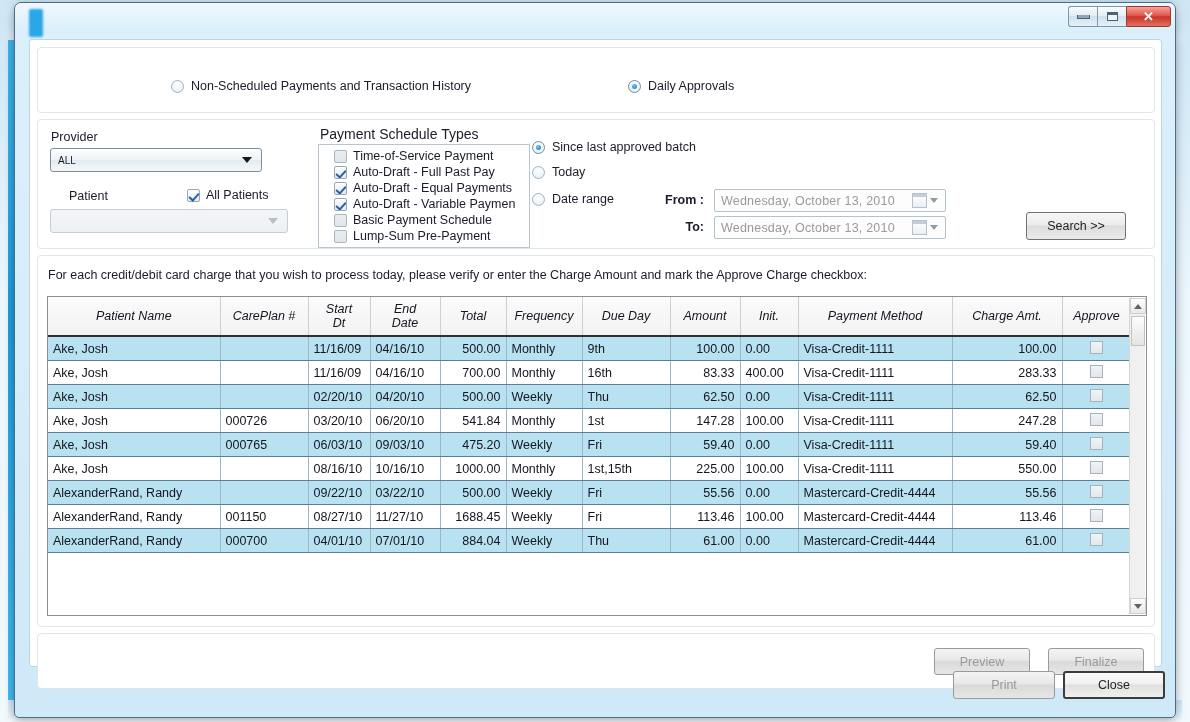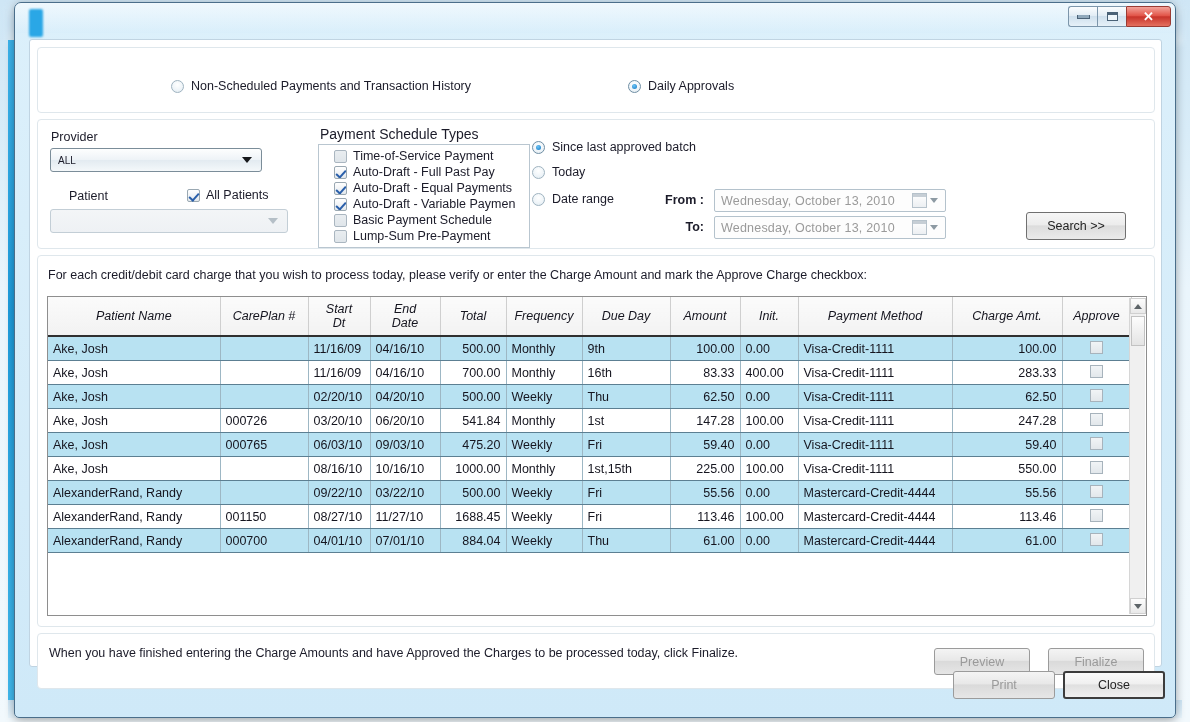--- a/index.html
+++ b/index.html
@@ -526,21 +526,20 @@
           <div id="sb-thumb"></div>
           <div class="sb-btn sb-dn">
             <span class="tri-dn"></span>
           </div>
         </div>
       </div>
     </div>
 
     <div class="panel" id="foot-panel">
       <div id="foot-text">
-        <div>When you have finished entering the Charge Amounts and have Approved the Charges to be processed today, click Finalize.</div>
       </div>
       <div class="btn disabled" id="preview-btn">Preview</div>
       <div class="btn disabled" id="finalize-btn">Finalize</div>
     </div>
 
   </div>
 
   <div id="dlg-bottom">
     <div class="btn disabled" id="print-btn">Print</div>
     <div class="btn default" id="close-btn">Close</div>

